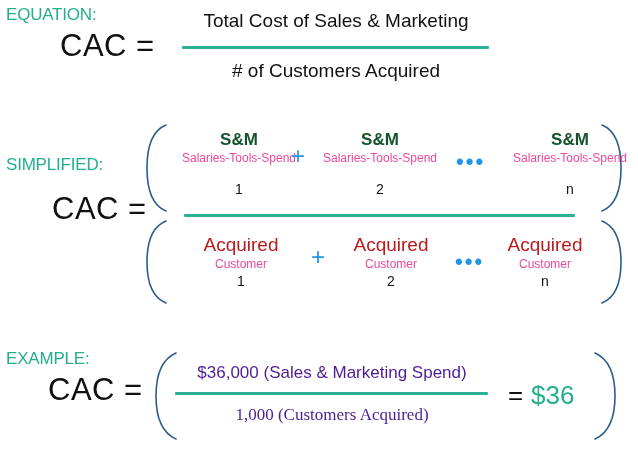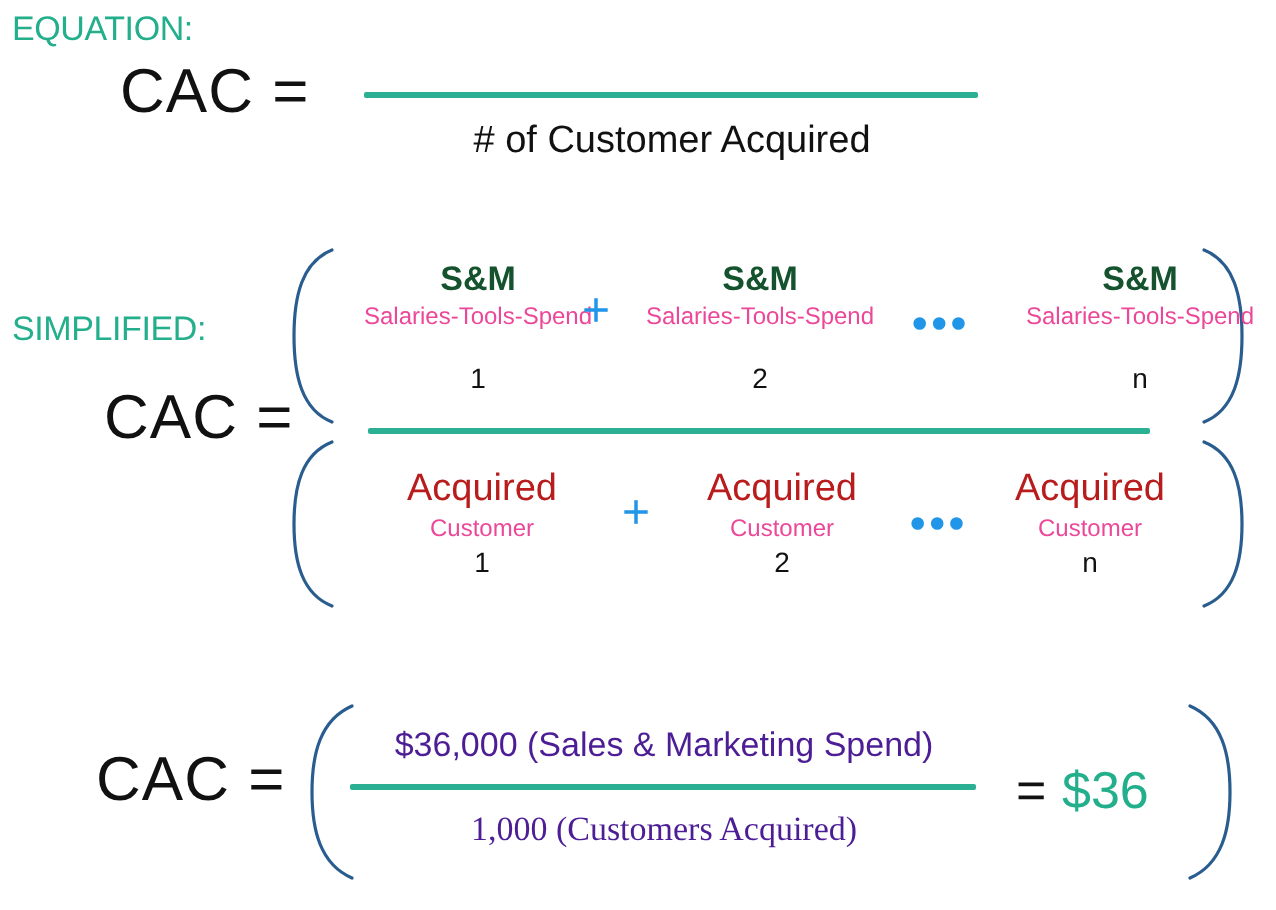--- a/index.html
+++ b/index.html
@@ -113,24 +113,25 @@
 </style>
 </head>
 <body>
 
 <div class="abs" style="left:0; top:0; width:638px; height:100px;">
 
   <div class="abs section-label" style="left:6px; top:5px;">EQUATION:</div>
 
   <div class="abs cac" style="left:60px; top:28px;">CAC =</div>
 
+  <div class="abs txt-lg center" style="left:180px; top:10px; width:312px;">Total Cost of Sales &amp; Marketing</div>
 
   <div class="abs rule" style="left:182px; top:46px; width:307px;"></div>
 
-  <div class="abs txt-lg center" style="left:180px; top:60px; width:312px;"># of Customer Acquired</div>
+  <div class="abs txt-lg center" style="left:180px; top:60px; width:312px;"># of Customers Acquired</div>
 </div>
 
 <div class="abs" style="left:0; top:118px; width:638px; height:192px;">
 
   <div class="abs section-label" style="left:6px; top:37px;">SIMPLIFIED:</div>
 
   <div class="abs cac" style="left:52px; top:73px;">CAC =</div>
 
   <div class="abs" style="left:139px; top:4px;">
     <svg class="bracket" width="30" height="92" viewBox="0 0 30 92" fill="none">
@@ -198,20 +199,21 @@
 
   <div class="abs center" style="left:484px; top:116px; width:122px;">
     <div class="term-lg">Acquired</div>
     <div class="txt-sm" style="margin-top:1px;">Customer</div>
     <div class="txt-num" style="margin-top:2px;">n</div>
   </div>
 </div>
 
 <div class="abs" style="left:0; top:345px; width:638px; height:110px;">
 
+  <div class="abs section-label" style="left:6px; top:4px;">EXAMPLE:</div>
 
   <div class="abs cac" style="left:48px; top:27px;">CAC =</div>
 
   <div class="abs" style="left:147px; top:5px;">
     <svg class="bracket" width="32" height="92" viewBox="0 0 32 92" fill="none">
       <path d="M29 3 C13 10, 9 27, 9 46 C9 65, 13 82, 29 89" stroke="#2a5d8f" stroke-width="1.6" fill="none" stroke-linecap="round"></path>
     </svg>
   </div>
 
   <div class="abs" style="left:592px; top:5px;">

